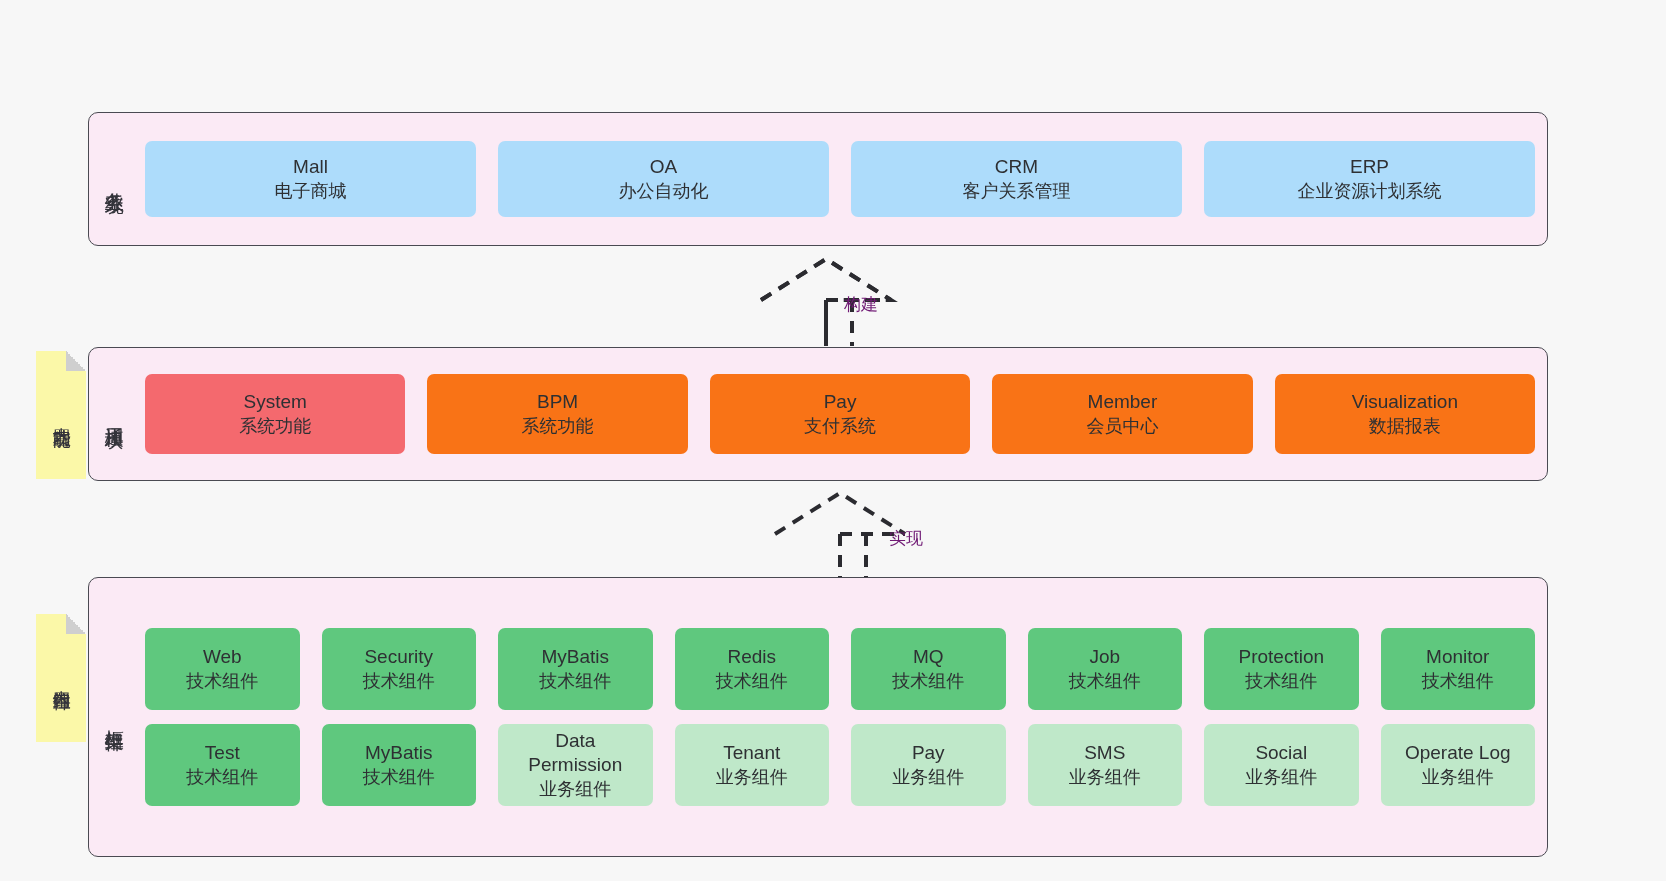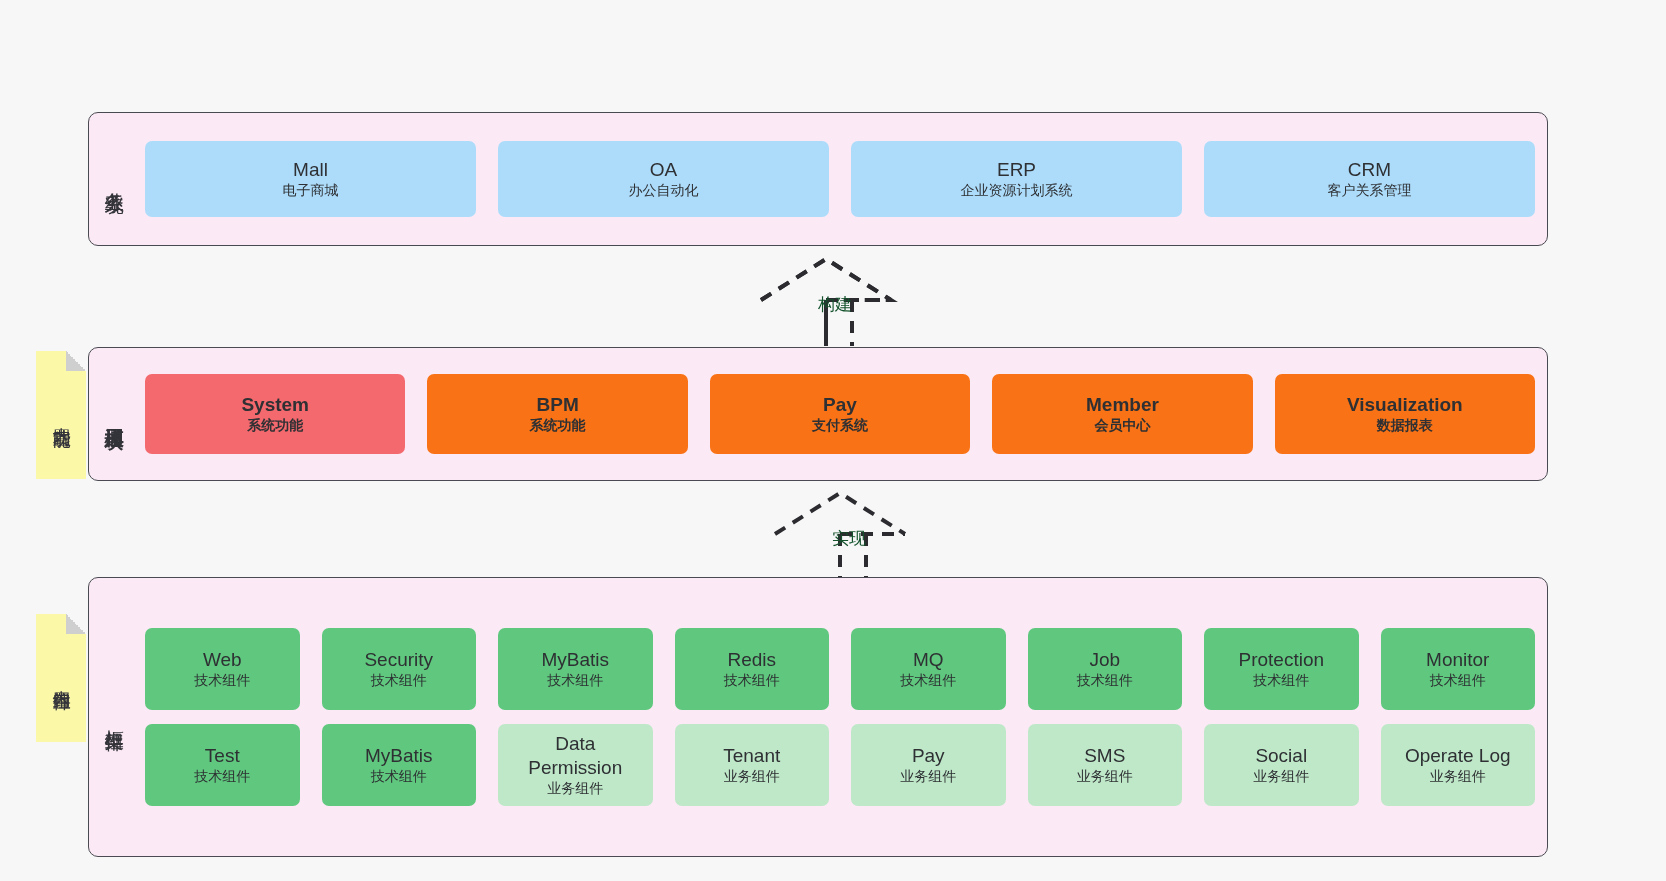--- a/index.html
+++ b/index.html
@@ -66,21 +66,21 @@
     flex-direction: column;
     align-items: center;
     justify-content: center;
     text-align: center;
     line-height: 1.28;
     color: #2e3033;
     padding: 6px 8px;
     min-width: 0;
   }
   .card .t1 { font-size: 19px; }
-  .card .t2 { font-size: 14px; }
+  .card .t2 { font-size: 18px; }
 
   .c-blue        { background: #addcfb; }
   .c-red         { background: #f4696e; }
   .c-pink        { background: #f97316; }
   .c-green       { background: #5fc87e; }
   .c-greenlight  { background: #bfe8c9; }
 
   
   #layer-business .row { height: 76px; }
   #layer-common   .row { height: 80px; }
@@ -112,70 +112,71 @@
   }
 
   
   .uml-arrow {
     position: absolute;
     pointer-events: none;
   }
   .uml-label {
     position: absolute;
     font-size: 17px;
-    color: #14532d;
+    color: #701a75;
     background: transparent;
     white-space: nowrap;
     user-select: none;
+    margin-left: 26px;
   }
 </style>
 </head>
 <body>
 
 <div id="canvas">
 
   <div class="layer" id="layer-business" style="left:88px; top:112px; width:1460px; height:134px;">
     <div class="layer-label">业务系统</div>
     <div class="layer-body">
       <div class="row">
         <div class="card c-blue">
           <div class="t1">Mall</div>
           <div class="t2">电子商城</div>
         </div>
         <div class="card c-blue">
           <div class="t1">OA</div>
           <div class="t2">办公自动化</div>
         </div>
         <div class="card c-blue">
+          <div class="t1">CRM</div>
+          <div class="t2">客户关系管理</div>
+        </div>
+        <div class="card c-blue">
           <div class="t1">ERP</div>
           <div class="t2">企业资源计划系统</div>
-        </div>
-        <div class="card c-blue">
-          <div class="t1">CRM</div>
-          <div class="t2">客户关系管理</div>
         </div>
       </div>
     </div>
   </div>
 
   <svg class="uml-arrow" style="left:756px; top:256px; width:150px; height:90px;" viewBox="0 0 150 90">
     <path d="M 70 88 L 70 44 M 5 44 L 70 3 L 135 44 L 70 44 L 70 44" fill="none" stroke="#2b2b30" stroke-width="4" stroke-dasharray="12,9" stroke-linecap="butt"></path>
     <path d="M 5 44 L 70 3 L 135 44" fill="none" stroke="#2b2b30" stroke-width="4" stroke-dasharray="12,9"></path>
     <path d="M 70 44 L 70 90" fill="none" stroke="#2b2b30" stroke-width="4" stroke-dasharray="12,9"></path>
     <path d="M 96 44 L 96 90" fill="none" stroke="#2b2b30" stroke-width="4" stroke-dasharray="12,9"></path>
     <path d="M 70 44 L 135 44" fill="none" stroke="#2b2b30" stroke-width="4" stroke-dasharray="12,9"></path>
   </svg>
   <div class="uml-label" style="left:818px; top:293px;">构建</div>
 
   <div class="note" style="left:36px; top:351px; height:128px;">
     <span class="fold"></span>
     <span>内置功能</span>
   </div>
 
-  <div class="layer" id="layer-common" style="left:88px; top:347px; width:1460px; height:134px;font-weight:bold;">
+  <div class="layer" id="layer-common" style="left:88px; top:347px; width:1460px; height:134px;">
     <div class="layer-label">通用模块</div>
     <div class="layer-body">
       <div class="row">
         <div class="card c-red">
           <div class="t1">System</div>
           <div class="t2">系统功能</div>
         </div>
         <div class="card c-pink">
           <div class="t1">BPM</div>
           <div class="t2">系统功能</div>
@@ -195,21 +196,21 @@
       </div>
     </div>
   </div>
 
   <svg class="uml-arrow" style="left:770px; top:490px; width:150px; height:90px;" viewBox="0 0 150 90">
     <path d="M 5 44 L 70 3 L 135 44" fill="none" stroke="#2b2b30" stroke-width="4" stroke-dasharray="12,9"></path>
     <path d="M 70 44 L 70 90" fill="none" stroke="#2b2b30" stroke-width="4" stroke-dasharray="12,9"></path>
     <path d="M 96 44 L 96 90" fill="none" stroke="#2b2b30" stroke-width="4" stroke-dasharray="12,9"></path>
     <path d="M 70 44 L 135 44" fill="none" stroke="#2b2b30" stroke-width="4" stroke-dasharray="12,9"></path>
   </svg>
-  <div class="uml-label" style="left:832px; top:527px;">实现</div>
+  <div class="uml-label" style="left:863px; top:527px;">实现</div>
 
   <div class="note" style="left:36px; top:614px; height:128px;">
     <span class="fold"></span>
     <span>内置组件</span>
   </div>
 
   <div class="layer" id="layer-frame" style="left:88px; top:577px; width:1460px; height:280px;">
     <div class="layer-label">框架组件</div>
     <div class="layer-body">
 

